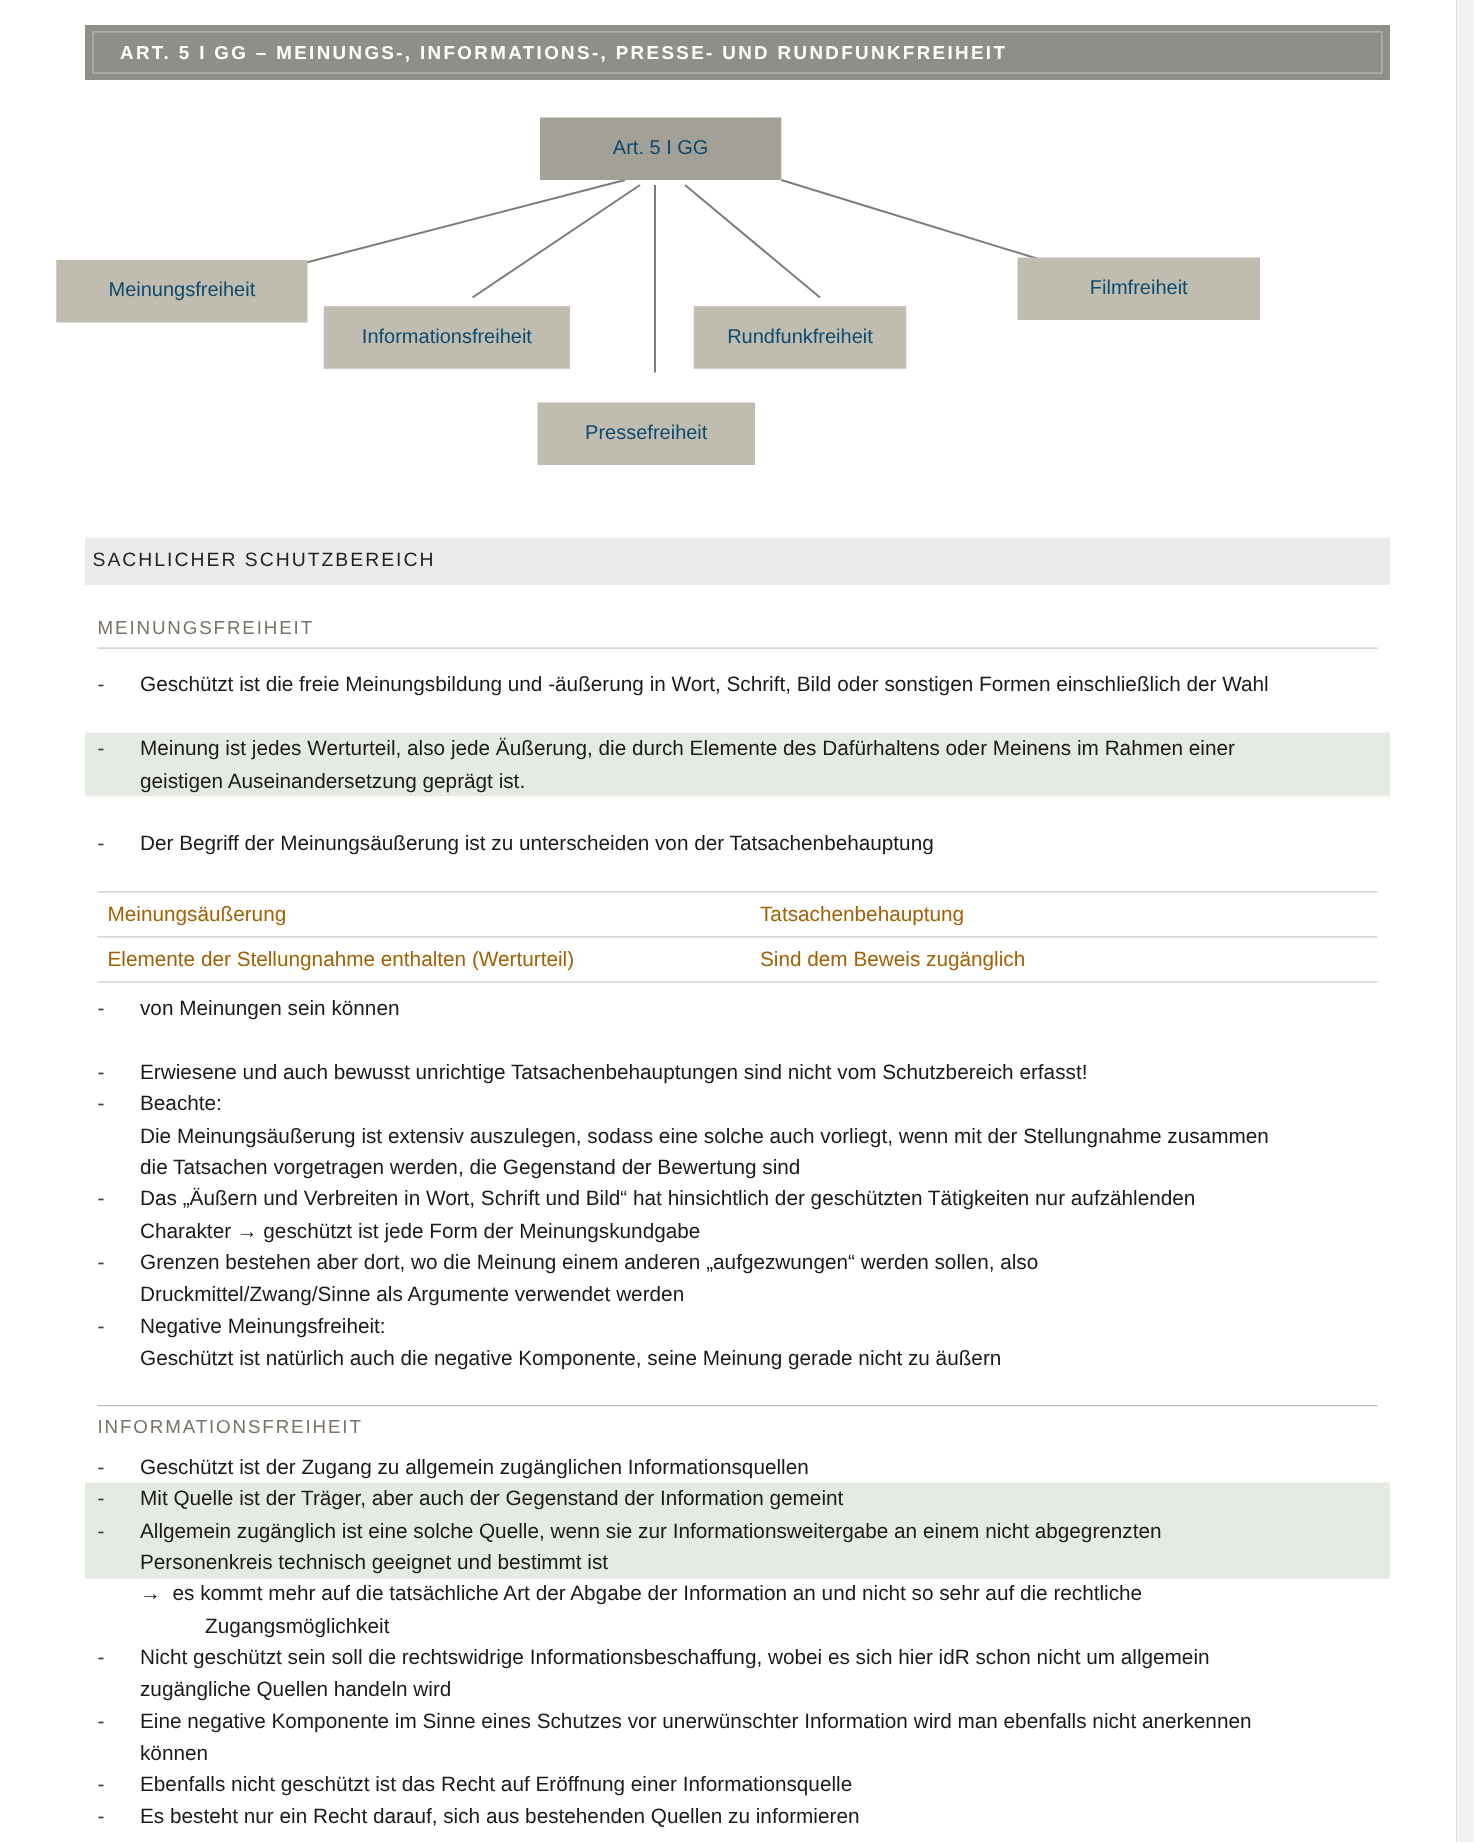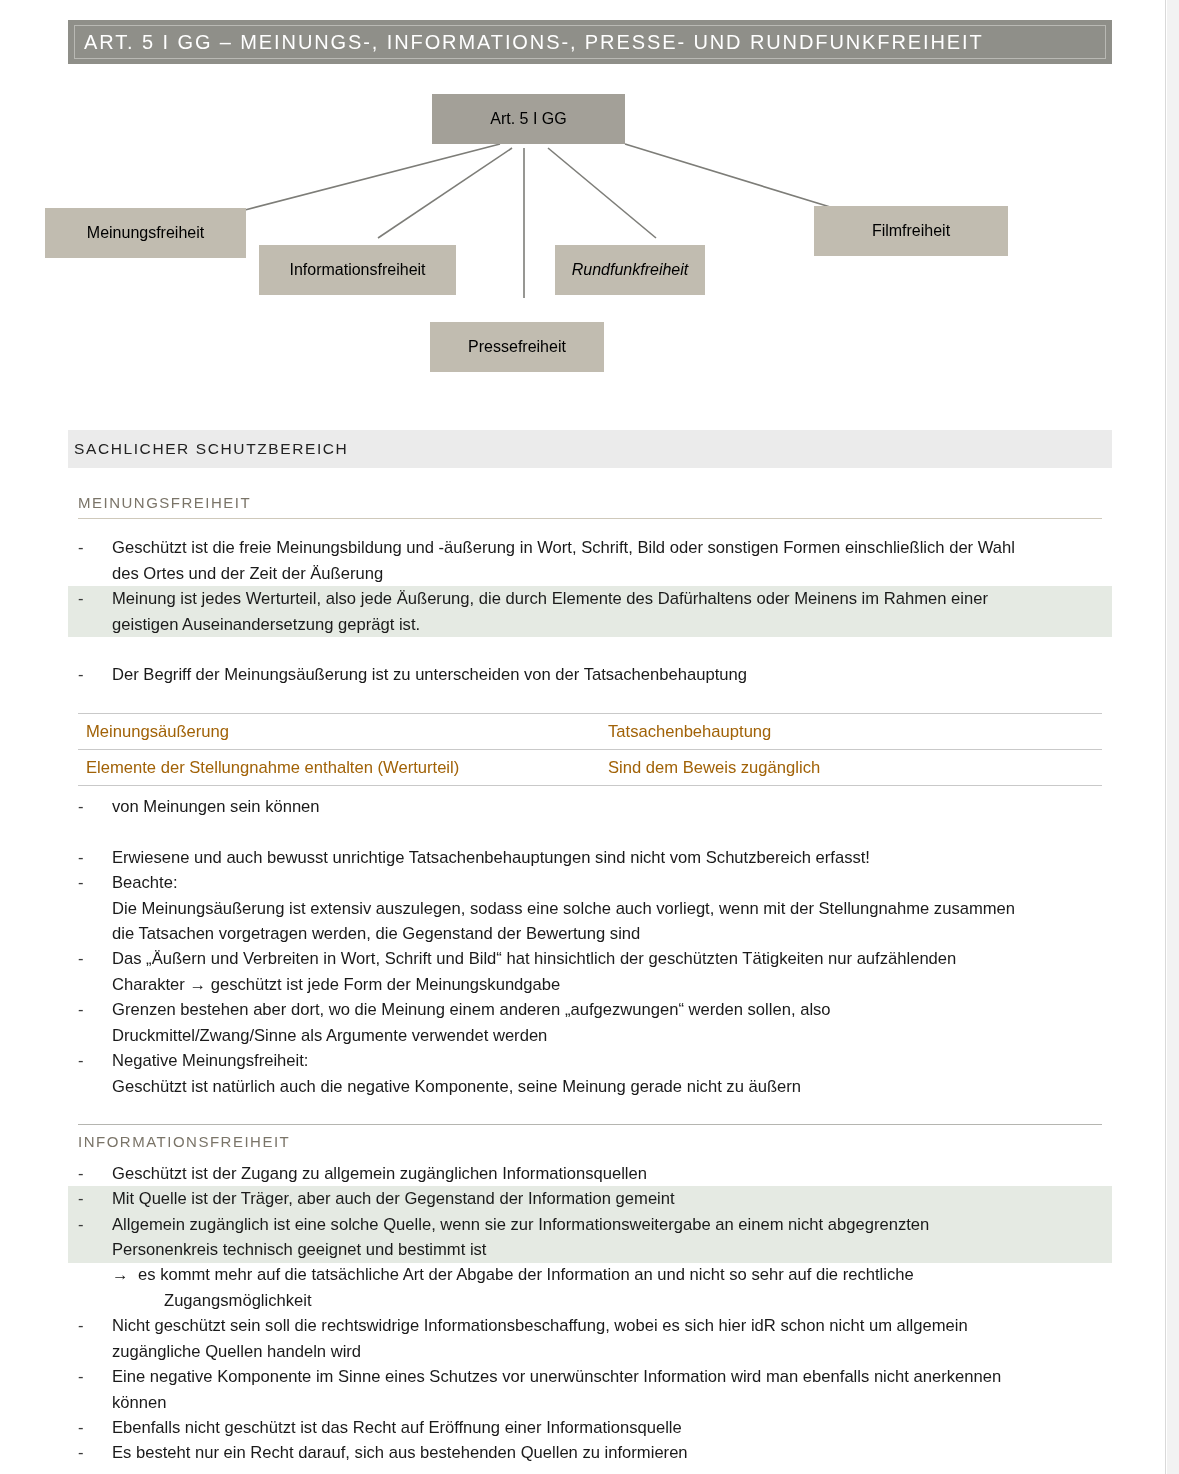--- a/index.html
+++ b/index.html
@@ -54,24 +54,24 @@
   }
   .title-bar-inner {
     position: absolute;
     left: 6px; top: 5px; right: 6px; bottom: 5px;
     border: 1px solid #b9b9b4;
     pointer-events: none;
   }
   .title-bar-text {
     position: relative;
     color: #ffffff;
-    font-size: 20px;
+    font-size: 15px;
     letter-spacing: 1.9px;
-    padding-left: 16px;
-    font-weight: 400;
+    padding-left: 28px;
+    font-weight: 700;
     white-space: nowrap;
   }
 
   
   .diagram {
     position: absolute;
     left: 0;
     top: 80px;
     width: 1166px;
     height: 320px;
@@ -80,21 +80,21 @@
     position: absolute;
     left: 0; top: 0;
     width: 1166px;
     height: 320px;
   }
   .node {
     position: absolute;
     display: flex;
     align-items: center;
     justify-content: center;
-    color: #000000;
+    color: #0c4a6e;
     font-size: 16px;
     box-sizing: border-box;
     text-align: center;
   }
   .node-root {
     background: #a3a098;
   }
   .node-child {
     background: #c1bcb0;
   }
@@ -239,41 +239,40 @@
     </div>
 
     <div class="node node-child" style="left:259px; top:165px; width:197px; height:50px;">
       <span>Informationsfreiheit</span>
     </div>
 
     <div class="node node-child" style="left:430px; top:242px; width:174px; height:50px;">
       <span>Pressefreiheit</span>
     </div>
 
-    <div class="node node-child" style="left:555px; top:165px; width:150px; height:50px;font-style:italic;">
+    <div class="node node-child" style="left:555px; top:165px; width:170px; height:50px;">
       <span>Rundfunkfreiheit</span>
     </div>
 
     <div class="node node-child" style="left:814px; top:126px; width:194px; height:50px;justify-content:center;">
       <span>Filmfreiheit</span>
     </div>
   </div>
 
   <div class="section-bar" style="top:430px;">
     <span class="section-bar-text">SACHLICHER SCHUTZBEREICH</span>
   </div>
 
   <div class="subheading" style="top:494px;">MEINUNGSFREIHEIT</div>
 
   <div class="blk" style="top:535px;">
     <span class="bullet">
       <span class="dash">-</span>
       <span>Geschützt ist die freie Meinungsbildung und -äußerung in Wort, Schrift, Bild oder sonstigen Formen einschließlich der Wahl</span>
     </span>
-    <span class="cont">des Ortes und der Zeit der Äußerung</span>
   </div>
 
   <div class="blk hl" style="top:586px;">
     <span class="bullet">
       <span class="dash">-</span>
       <span>Meinung ist jedes Werturteil, also jede Äußerung, die durch Elemente des Dafürhaltens oder Meinens im Rahmen einer</span>
     </span>
     <span class="cont">geistigen Auseinandersetzung geprägt ist.</span>
   </div>
 

